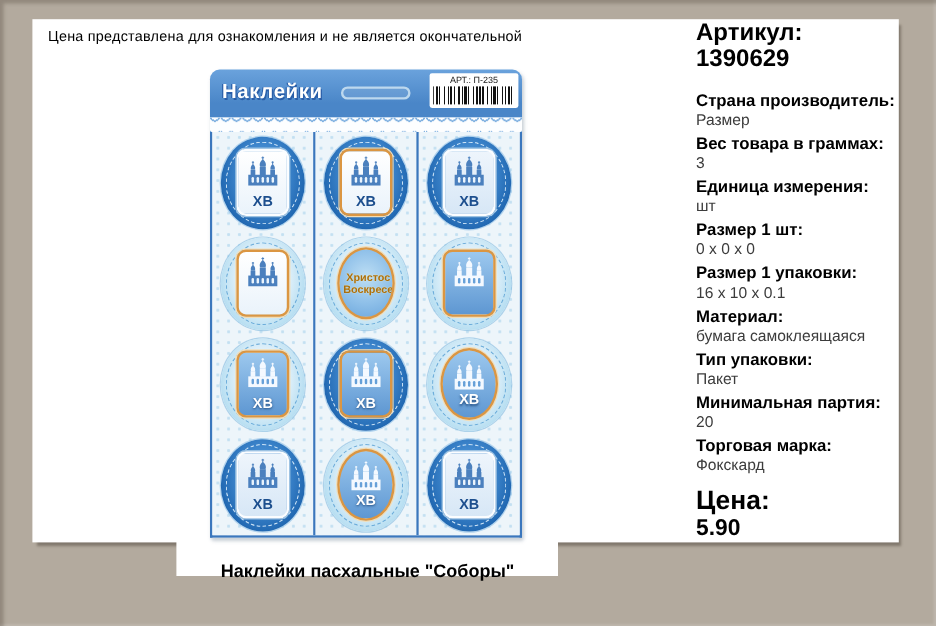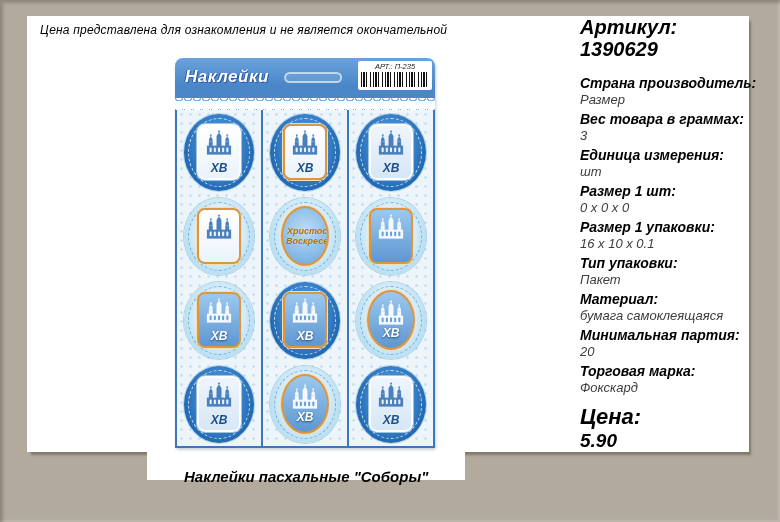--- a/index.html
+++ b/index.html
@@ -7,21 +7,20 @@
 
   .stage{
     position:relative;width:780px;height:522px;overflow:hidden;
     background:var(--frame-bg,#b3aa9e);
     box-shadow:inset 4px 4px 3px -1px rgba(60,50,40,.28), inset -2px -2px 2px rgba(255,255,255,.15);
   }
   .panel{
     position:absolute;left:27px;top:16px;width:722px;height:436px;
     background:var(--panel-bg,#ffffff);
     box-shadow:3px 4px 2px -1px rgba(70,62,52,.45);
-    font-style:italic;
   }
   .disclaimer{
     position:absolute;left:13px;top:7px;
     font-size:12px;color:var(--text-black,#000);letter-spacing:.2px;
   }
 
   
   .photo{position:absolute;left:120px;top:36px;width:318px;height:428px;background:#fff;}
   .sheet{
     position:absolute;left:28px;top:6px;width:260px;height:390px;
@@ -513,27 +512,27 @@
     <div class="attr-label">Размер 1 шт:</div>
     <div class="attr-value">0 x 0 x 0</div>
   </div>
 
   <div class="attr-row">
     <div class="attr-label">Размер 1 упаковки:</div>
     <div class="attr-value">16 x 10 x 0.1</div>
   </div>
 
   <div class="attr-row">
+    <div class="attr-label">Материал:</div>
+    <div class="attr-value">бумага самоклеящаяся</div>
+  </div>
+
+  <div class="attr-row">
     <div class="attr-label">Тип упаковки:</div>
     <div class="attr-value">Пакет</div>
-  </div>
-
-  <div class="attr-row">
-    <div class="attr-label">Материал:</div>
-    <div class="attr-value">бумага самоклеящаяся</div>
   </div>
 
   <div class="attr-row">
     <div class="attr-label">Минимальная партия:</div>
     <div class="attr-value">20</div>
   </div>
 
   <div class="attr-row">
     <div class="attr-label">Торговая марка:</div>
     <div class="attr-value">Фокскард</div>

